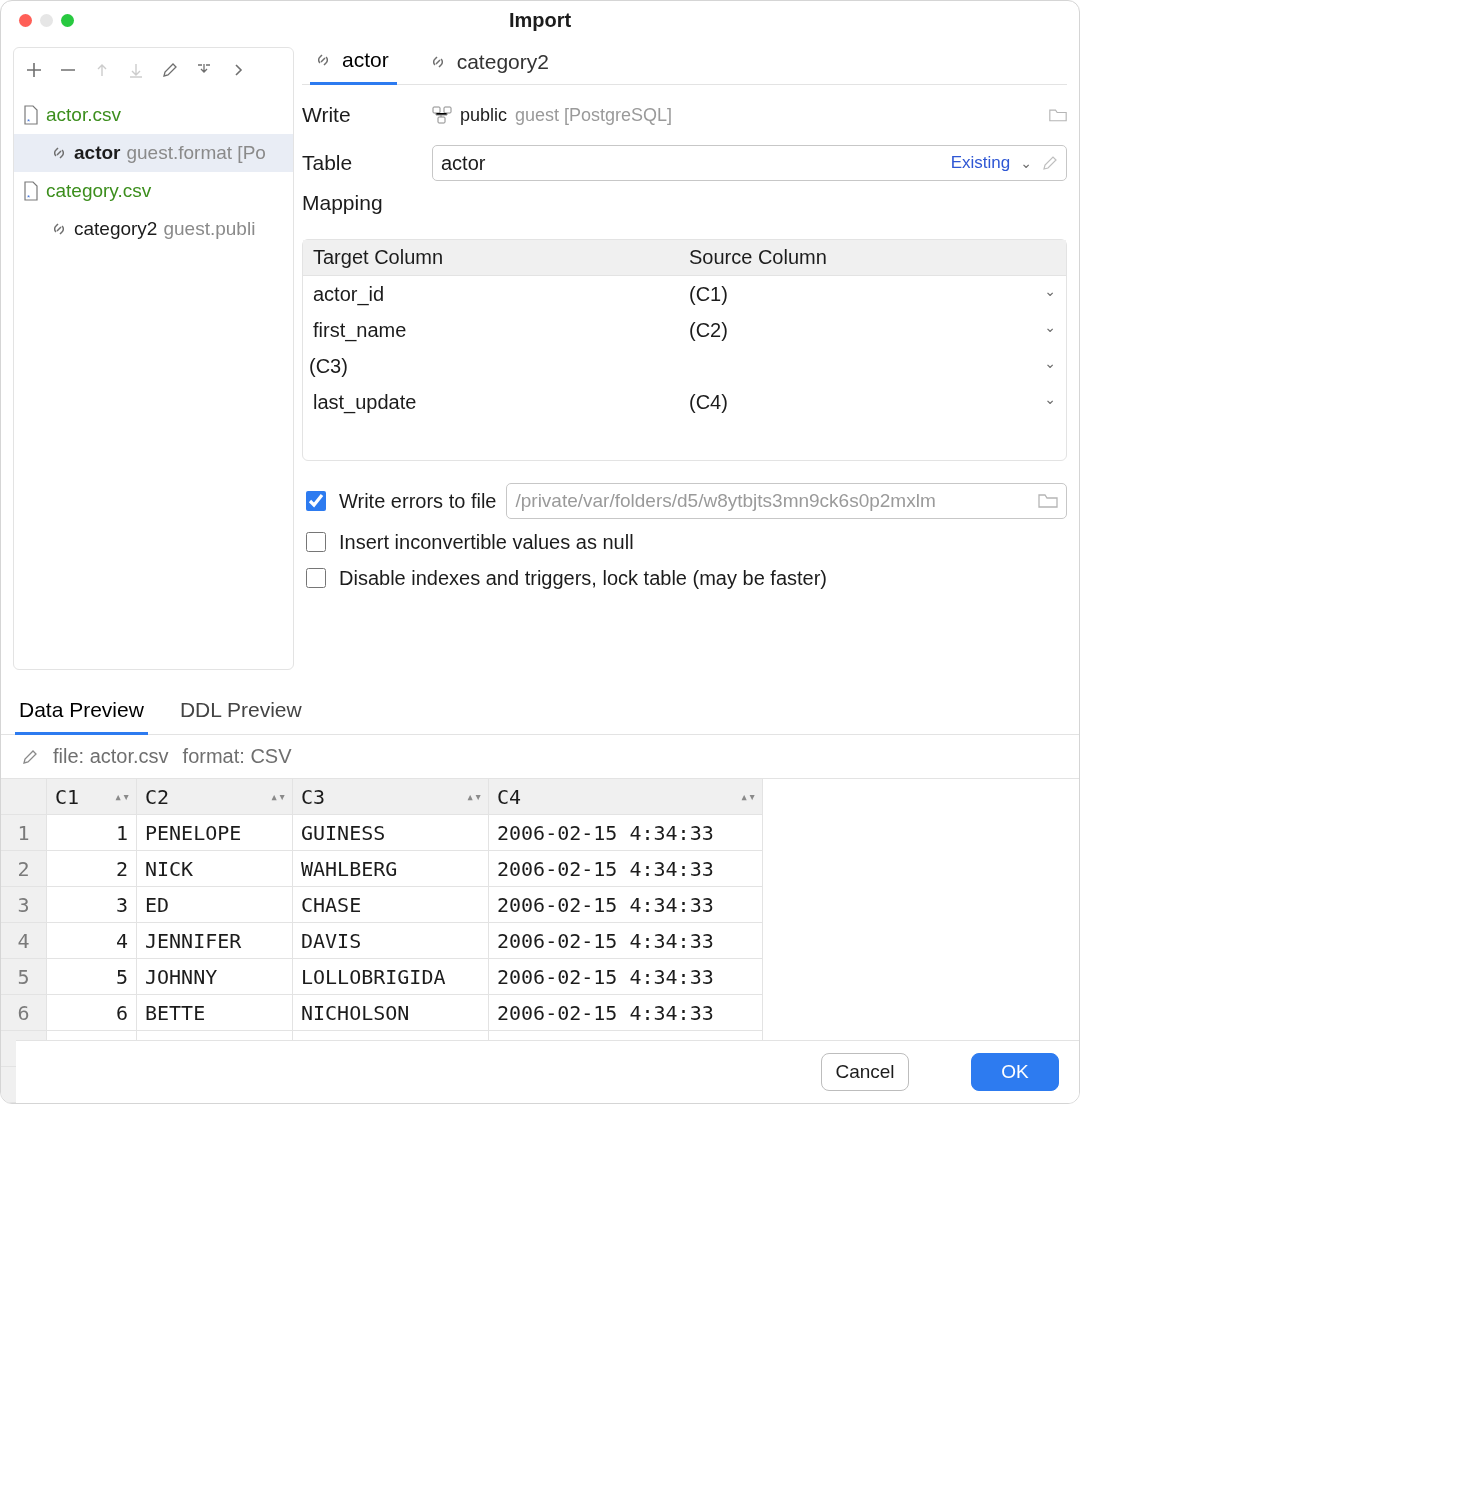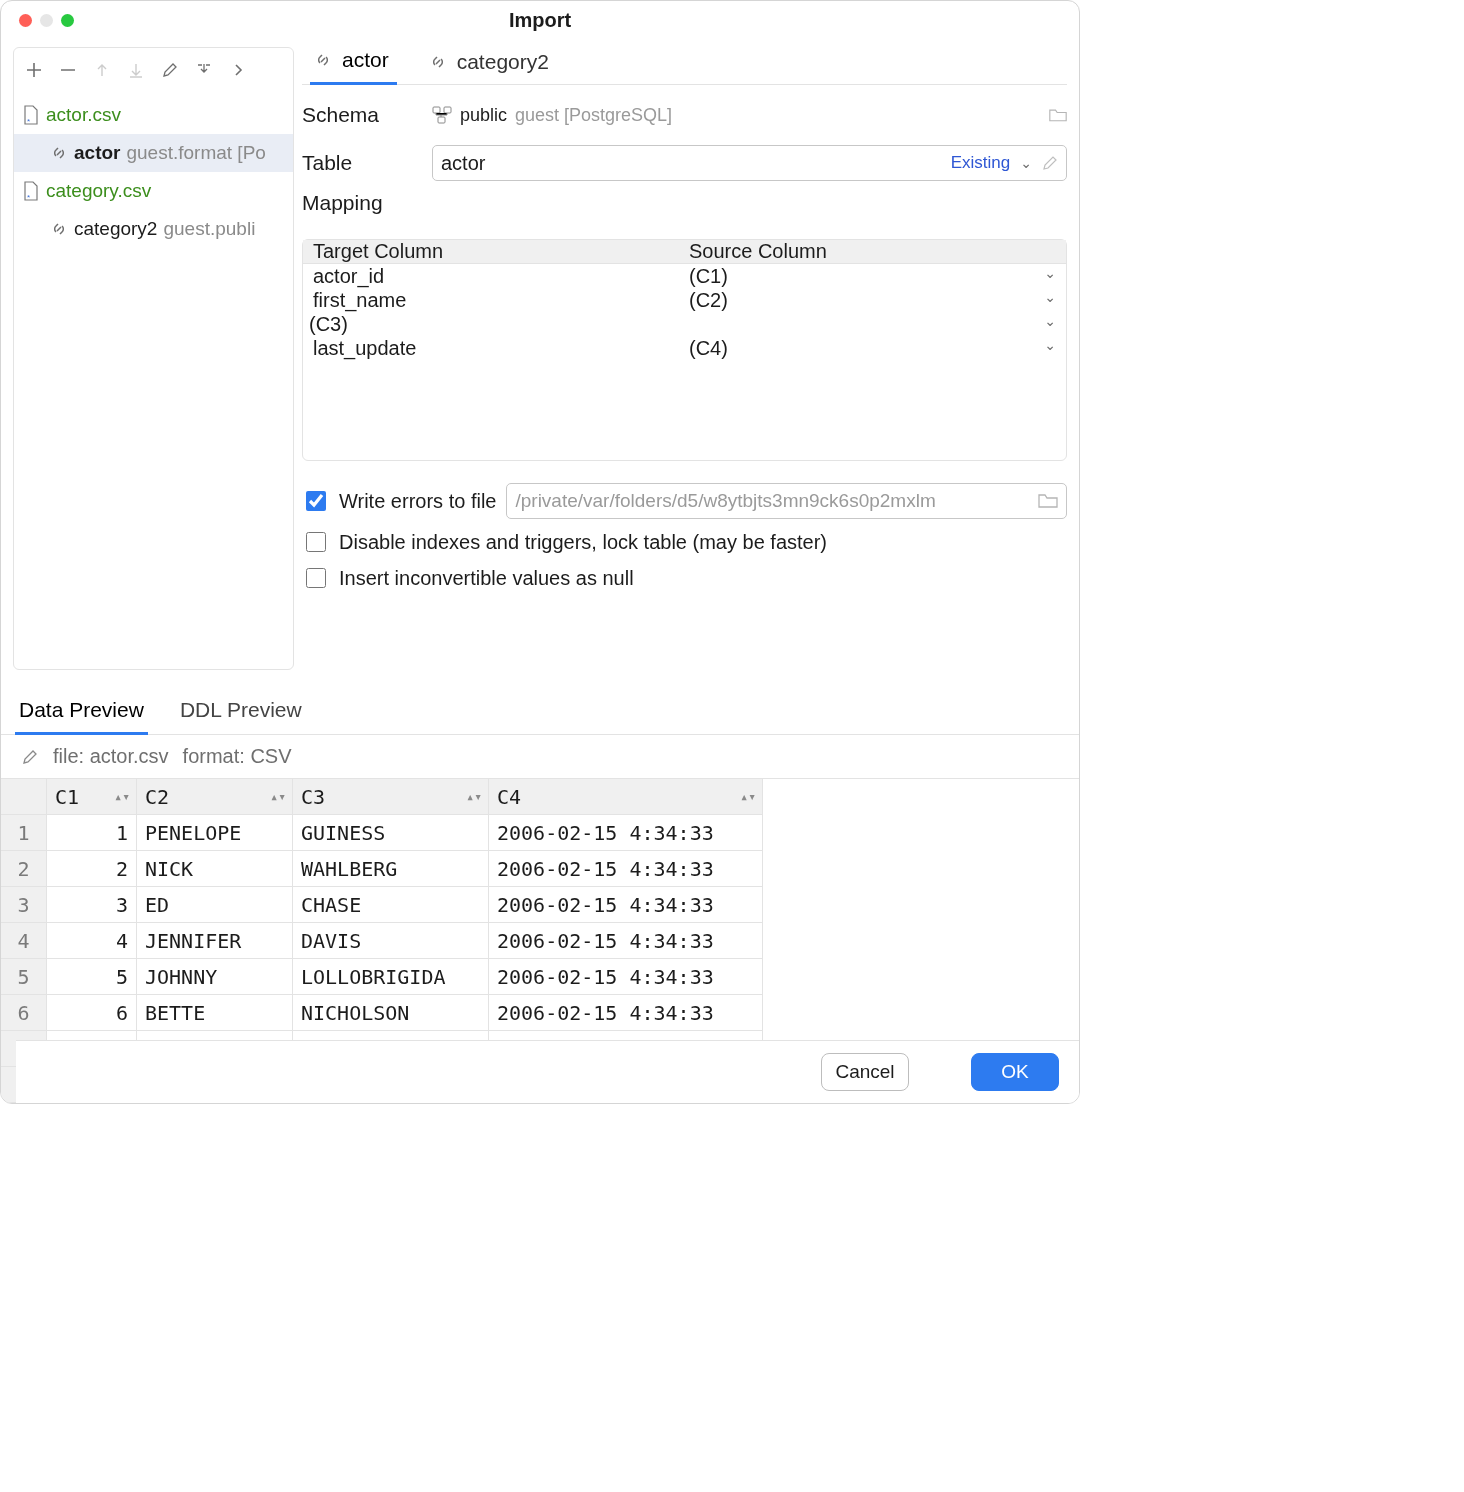--- a/index.html
+++ b/index.html
@@ -80,21 +80,21 @@
   .schema-val .muted{color:#9a9a9a;}
   .table-input{
     flex:1;border:1px solid var(--border);border-radius:5px;height:36px;
     display:flex;align-items:center;padding:0 8px;font-size:20px;justify-content:space-between;
   }
   .table-input .left{flex:1;}
   .table-input .badge{color:#2f57d4;font-size:17px;margin-right:4px;}
   .chev{color:#6f6f6f;font-size:14px;padding:0 6px;}
   .edit-ico{color:#bfbfbf;padding-left:4px;}
   .mapping{border:1px solid var(--border-light);border-radius:6px;min-height:222px;}
-  .map-head,.map-row{display:flex;align-items:center;height:24px;font-size:20px;}
+  .map-head,.map-row{display:flex;align-items:center;height:36px;font-size:20px;}
   .map-head{background:var(--header-bg);border-bottom:1px solid var(--border-light);}
   .map-col1{width:380px;padding-left:10px;}
   .map-col2{flex:1;padding-left:6px;position:relative;}
   .map-row .map-col2:after{content:"";}
   .map-row .dd{position:absolute;right:10px;color:#6f6f6f;font-size:14px;}
   .opts{display:flex;flex-direction:column;gap:10px;margin-top:14px;font-size:20px;}
   .opt-row{display:flex;align-items:center;gap:10px;}
   input[type=checkbox]{width:20px;height:20px;accent-color:var(--accent);}
   .errpath{
     flex:1;border:1px solid var(--border);border-radius:5px;height:36px;
@@ -240,21 +240,21 @@
           <svg width="18" height="18" viewBox="0 0 18 18">
               <path d="M6 12a4 4 0 010-6l2-2M12 6a4 4 0 010 6l-2 2M7 11l4-4" stroke="#6f6f6f" stroke-width="1.5" fill="none"></path>
             </svg>
         </span>
         <span>category2</span>
       </div>
     </div>
 
     <div class="form">
       <div class="form-row">
-        <label>Schema</label>
+        <label>Write</label>
         <div class="schema-val">
           <span class="folder-remote">
             <svg width="20" height="18" viewBox="0 0 20 18">
                 <rect x="1" y="1" width="7" height="6" rx="1" fill="none" stroke="#8a8a8a"></rect>
                 <rect x="12" y="1" width="7" height="6" rx="1" fill="none" stroke="#8a8a8a"></rect>
                 <rect x="6" y="11" width="7" height="6" rx="1" fill="none" stroke="#8a8a8a"></rect>
                 <path d="M4 7v2h11V7M9 9v2" stroke="#8a8a8a"></path>
               </svg>
           </span>
           <span>public</span>
@@ -316,25 +316,25 @@
             <span>/private/var/folders/d5/w8ytbjts3mn9ck6s0p2mxlm</span>
             <span>
               <svg width="20" height="16" viewBox="0 0 20 16">
                   <path d="M1 2h6l2 3h10v9H1z" fill="none" stroke="#b5b5b5" stroke-width="1.3"></path>
                 </svg>
             </span>
           </div>
         </div>
         <div class="opt-row">
           <input type="checkbox" style="">
-          <span>Disable indexes and triggers, lock table (may be faster)</span>
+          <span>Insert inconvertible values as null</span>
         </div>
         <div class="opt-row">
           <input type="checkbox" style="">
-          <span>Insert inconvertible values as null</span>
+          <span>Disable indexes and triggers, lock table (may be faster)</span>
         </div>
       </div>
     </div>
   </div>
 </div>
 
 <div class="section-tabs">
   <div class="stab active">Data Preview</div>
   <div class="stab">DDL Preview</div>
 </div>

